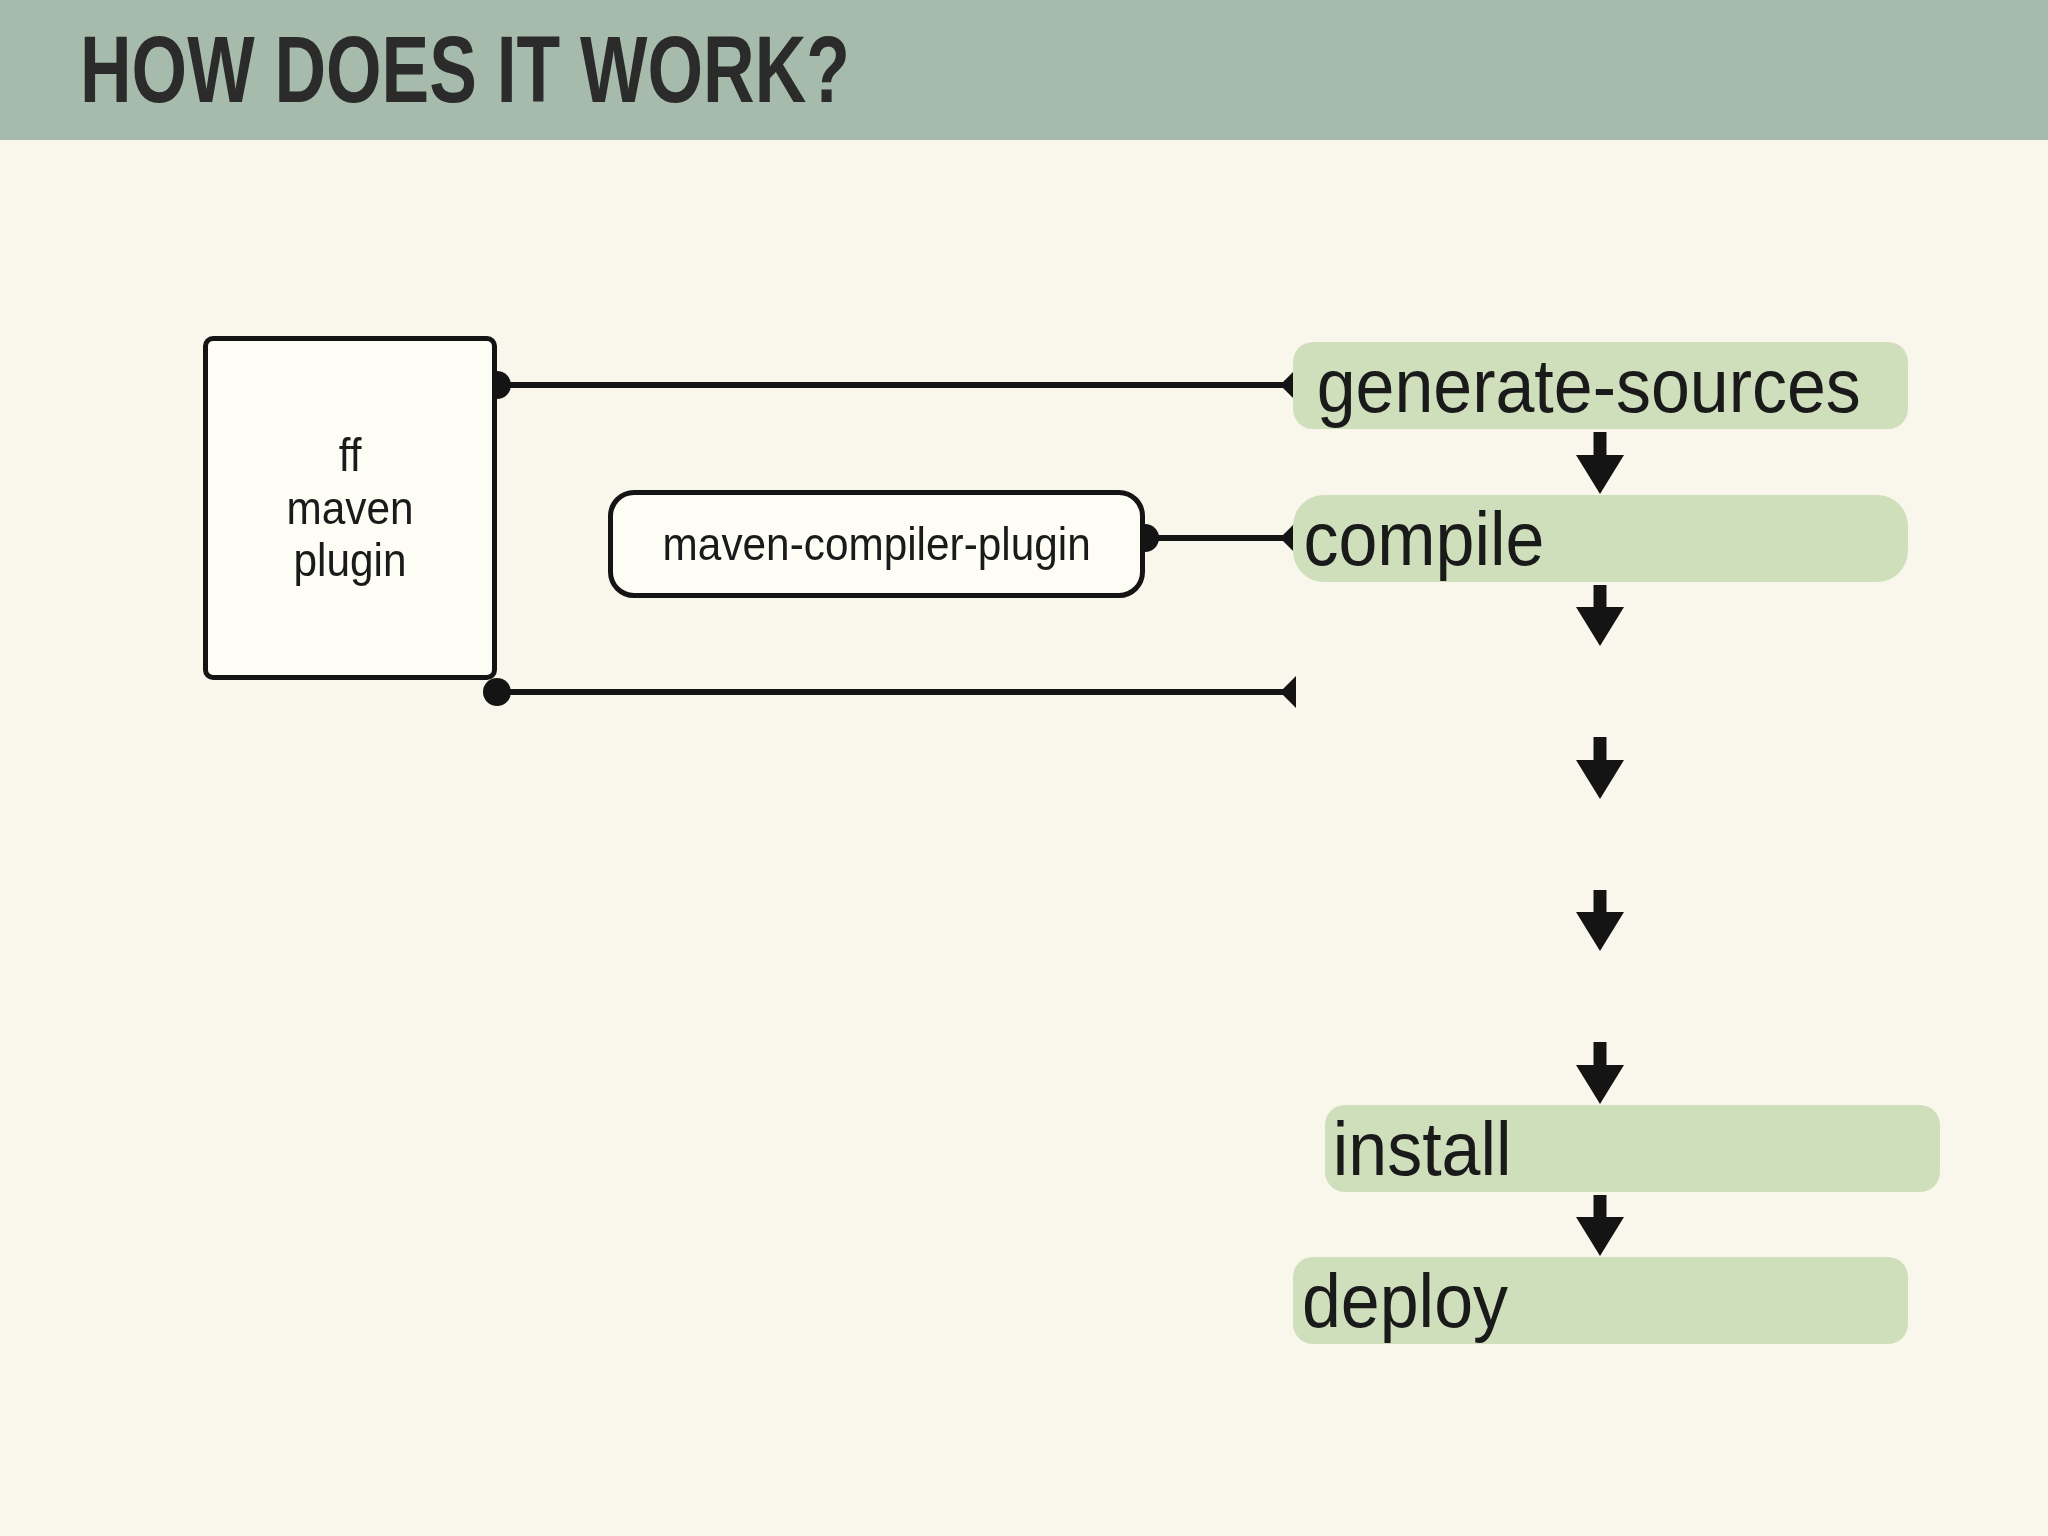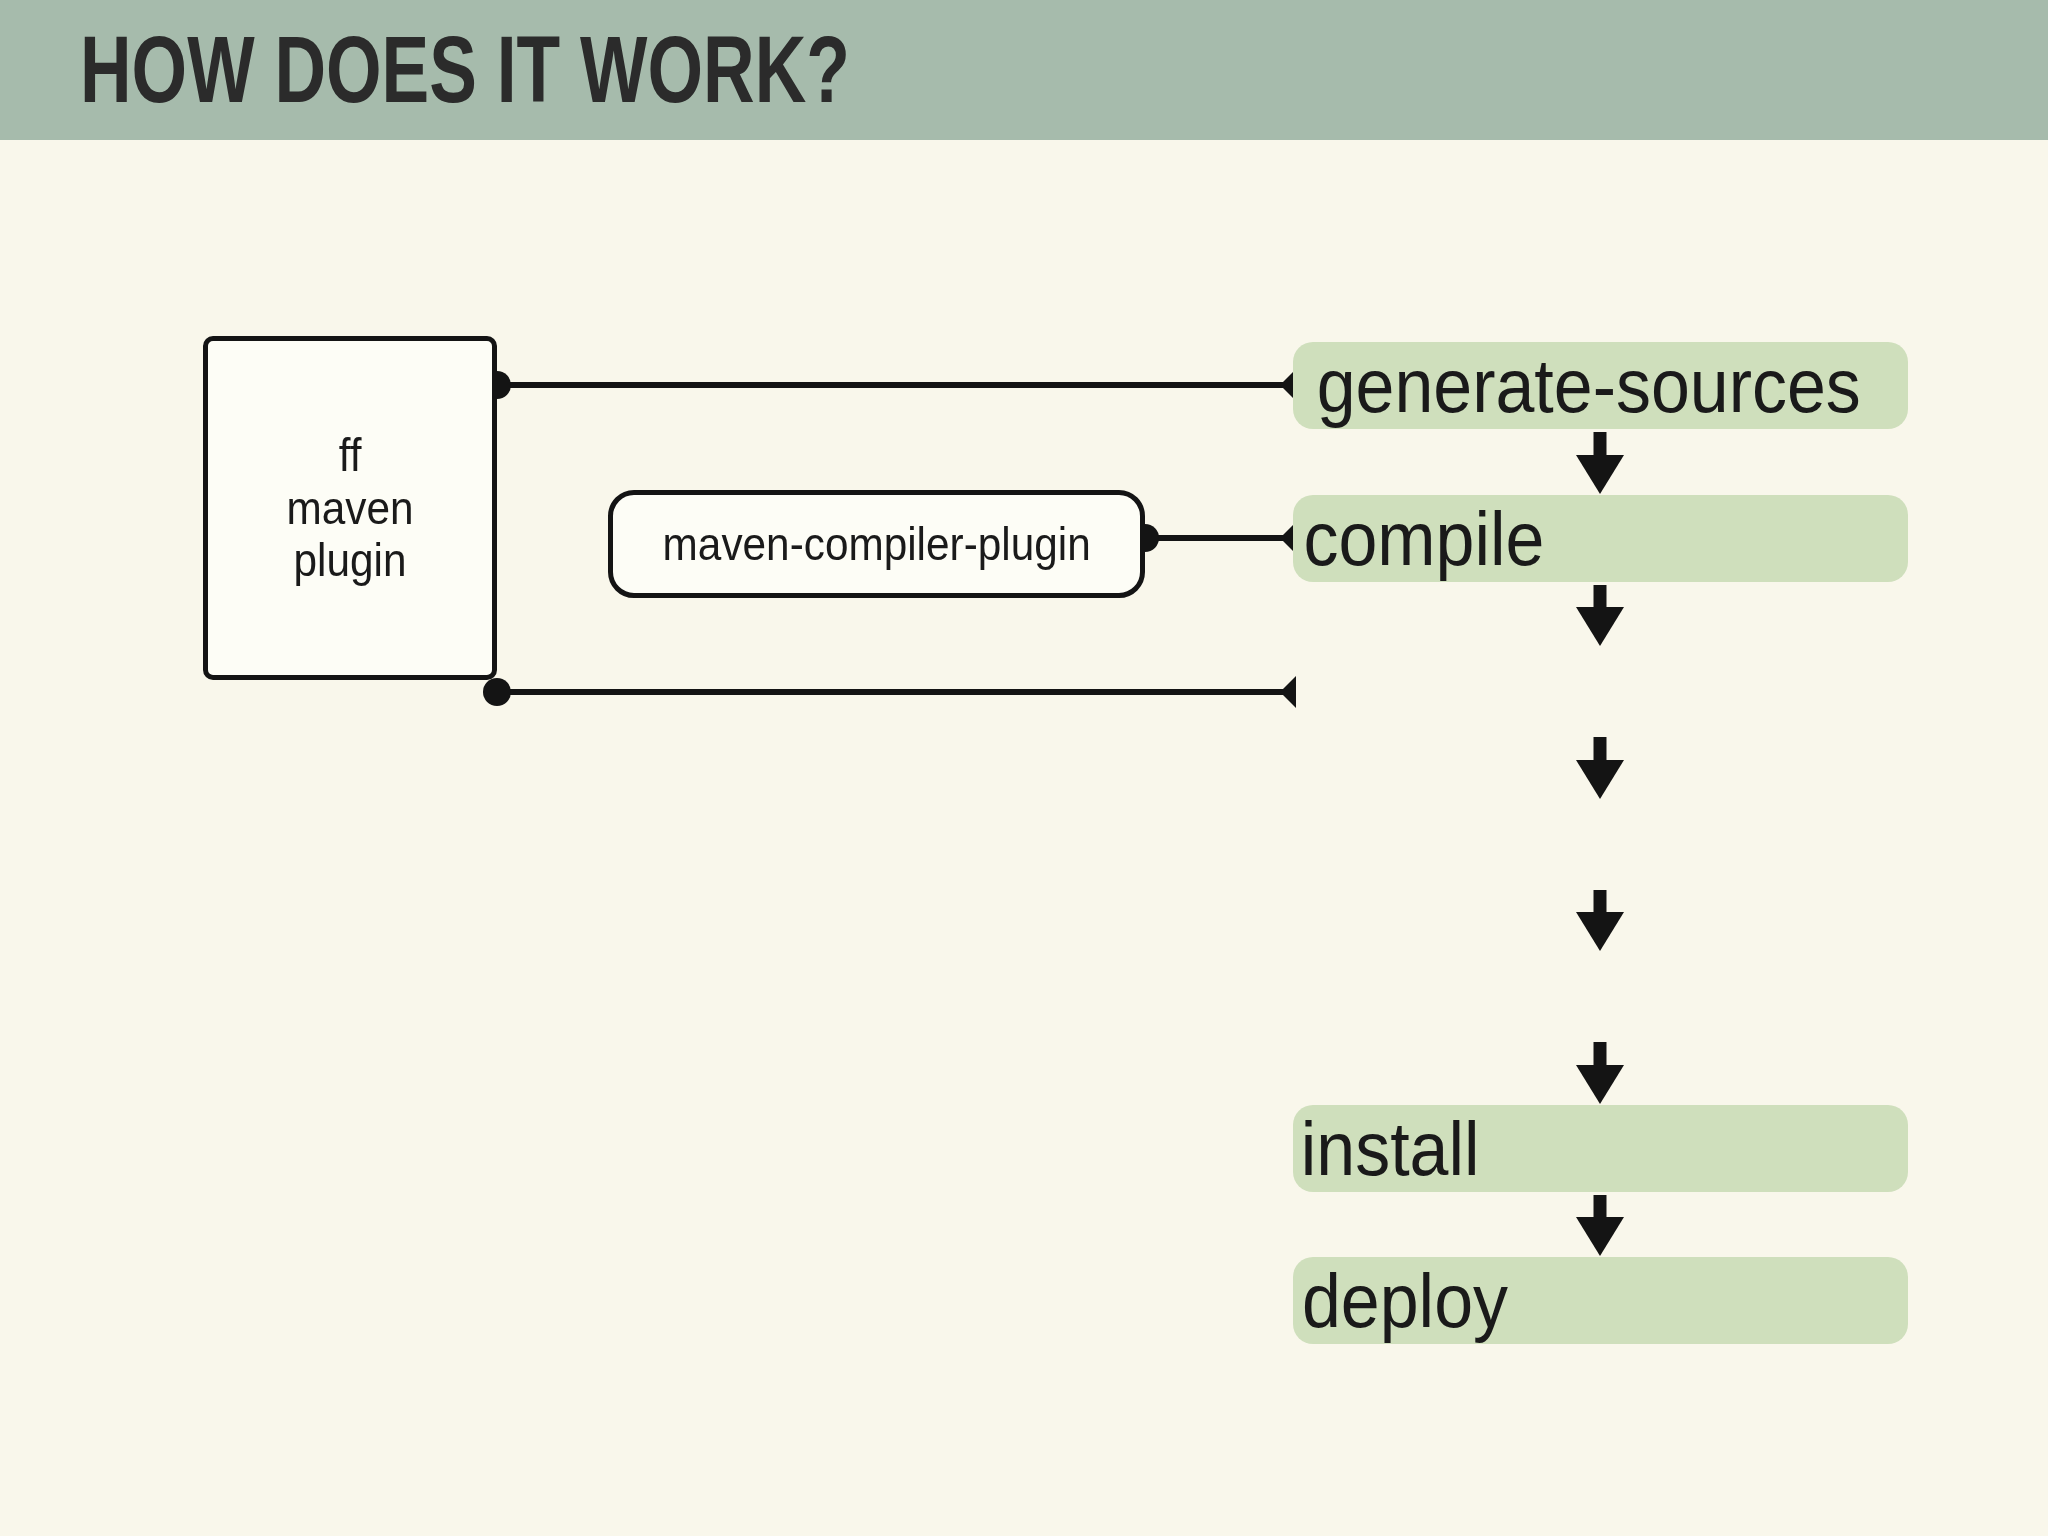--- a/index.html
+++ b/index.html
@@ -79,25 +79,25 @@
     color: var(--text);
   }
   .phase-box .label {
     font-size: 76px;
     display: inline-block;
     transform: scaleX(0.92);
     white-space: nowrap;
   }
   
   .p0 { top: 190px; } 
-  .p1 { top: 343px; } 
+  .p1 { top: 343px; border-radius: 31px; } 
   .p2 { top: 495px; } 
   .p3 { top: 648px; } 
   .p4 { top: 800px; } 
-  .p5 { top: 953px; } 
+  .p5 { top: 953px; margin-left: 32px; } 
   .p6 { top: 1105px; } 
 </style>
 </head>
 <body>
 
 <div class="slide">
 
   <div class="header-bar">
     <span class="page-title">HOW DOES IT WORK?</span>
   </div>

